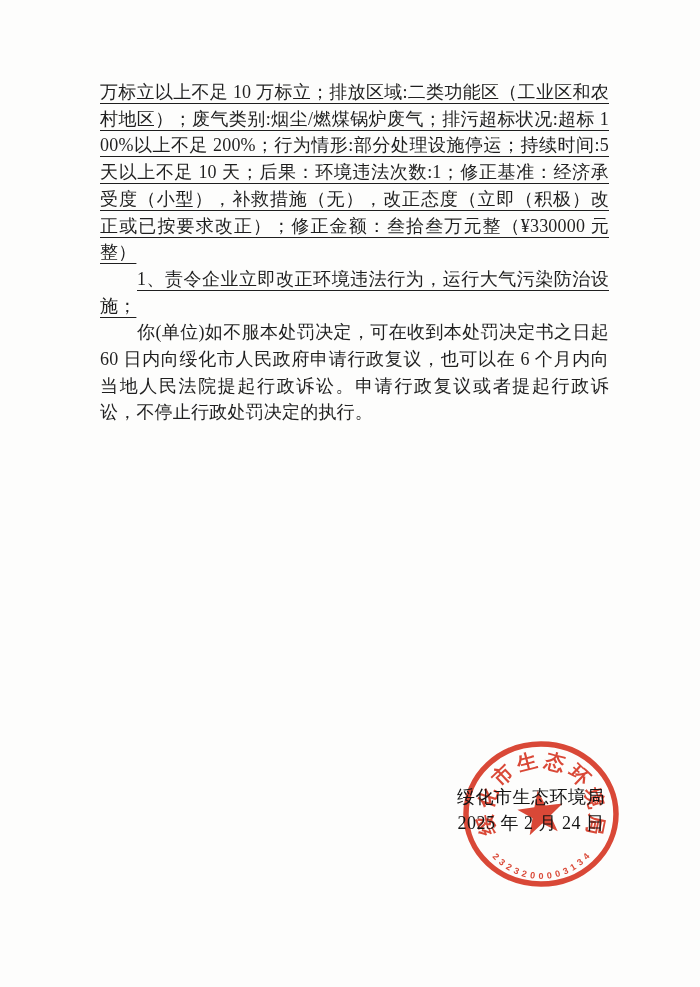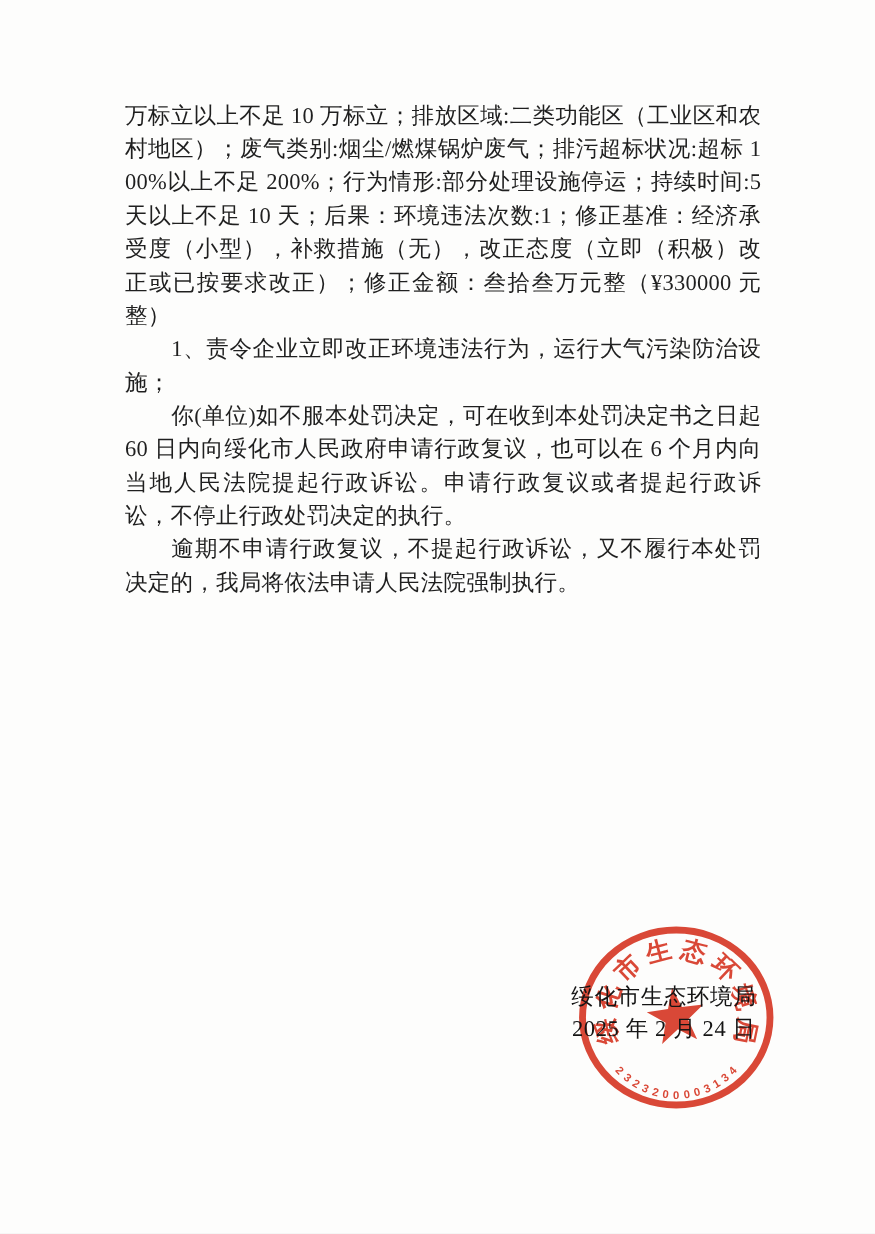--- a/index.html
+++ b/index.html
@@ -24,20 +24,21 @@
     font-size:18px;
     line-height:26.7px;
     text-align:justify;
     letter-spacing:0.2px;
     word-break:break-all;
     color:#1f1f1f;
   }
   .para{margin:0;padding:0;}
   .indent{text-indent:37px;}
   .u{
+    text-decoration:underline;
     text-decoration-thickness:1.3px;
     text-underline-offset:5px;
   }
   .signature{
     position:absolute;
     left:422px;
     top:784px;
     width:218px;
     text-align:center;
     z-index:3;
@@ -91,21 +92,20 @@
 
     <p class="para"><span class="u">万标立以上不足 10 万标立；排放区域:二类功能区（工业区和农村地区）；废气类别:烟尘/燃煤锅炉废气；排污超标状况:超标 100%以上不足 200%；行为情形:部分处理设施停运；持续时间:5 天以上不足 10 天；后果：环境违法次数:1；修正基准：经济承受度（小型），补救措施（无），改正态度（立即（积极）改正或已按要求改正）；修正金额：叁拾叁万元整（¥330000 元整）</span></p>
 
 
     <p class="para indent"><span class="u">1、责令企业立即改正环境违法行为，运行大气污染防治设施；</span></p>
 
 
 
     <p class="para indent"><span>你(单位)如不服本处罚决定，可在收到本处罚决定书之日起 60 日内向绥化市人民政府申请行政复议，也可以在 6 个月内向当地人民法院提起行政诉讼。申请行政复议或者提起行政诉讼，不停止行政处罚决定的执行。</span></p>
 
-    <p class="para indent"><span>逾期不申请行政复议，不提起行政诉讼，又不履行本处罚决定的，我局将依法申请人民法院强制执行。</span></p>
 
   </div>
 
   <svg id="seal-svg" viewBox="0 0 172 174" xmlns="http://www.w3.org/2000/svg">
     <ellipse class="seal-ring" cx="86" cy="87" rx="75" ry="70"></ellipse>
     <polygon id="seal-star" class="seal-star" points="82.7,63.2 90.5,78.6 107.6,76.5 95.4,88.6 102.7,104.3 87.3,96.4 74.7,108.2 77.5,91.2 62.4,82.8 79.4,80.2"></polygon>
     <g id="seal-ring-text-group">
         <text x="31.124216541233544" y="97.71802015426852" transform="rotate(-101.5 31.124216541233544 97.71802015426852)" class="seal-ring-char">绥</text>
         <text x="32.59185075809929" y="70.83405621865029" transform="rotate(-72.5 32.59185075809929 70.83405621865029)" class="seal-ring-char">化</text>
         <text x="47.452143761149784" y="48.00387381437942" transform="rotate(-43.5 47.452143761149784 48.00387381437942)" class="seal-ring-char">市</text>

